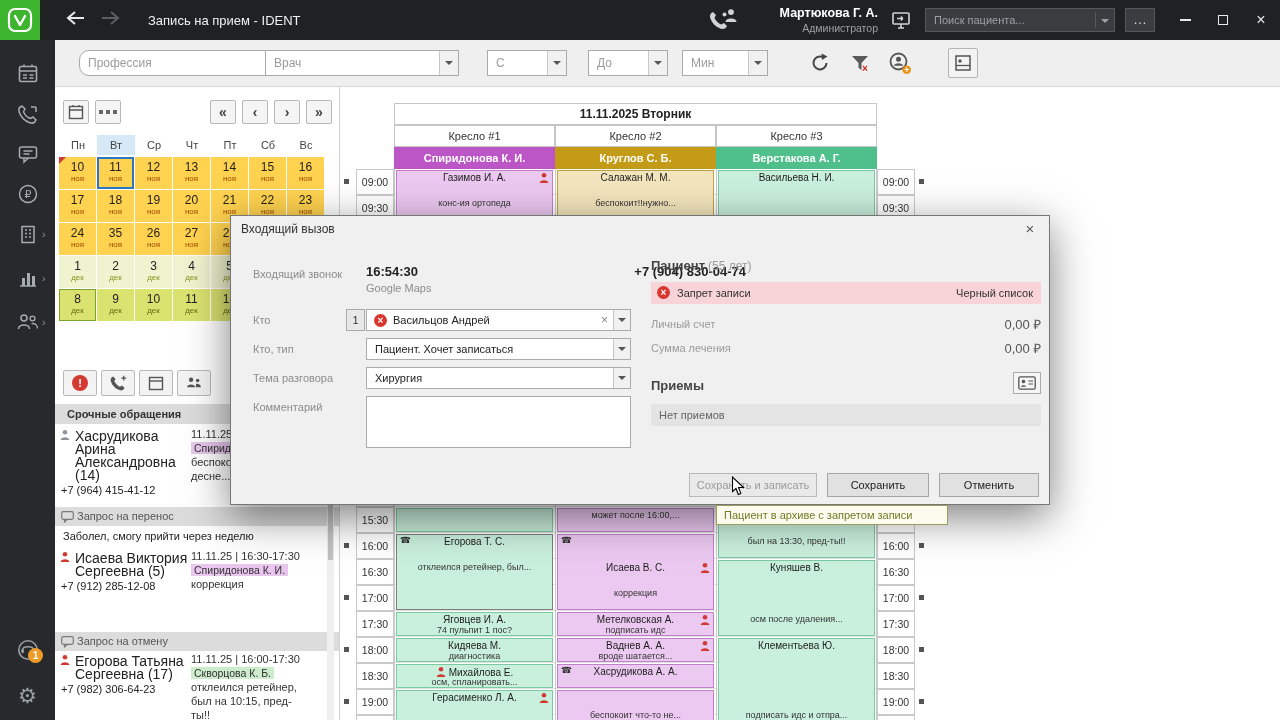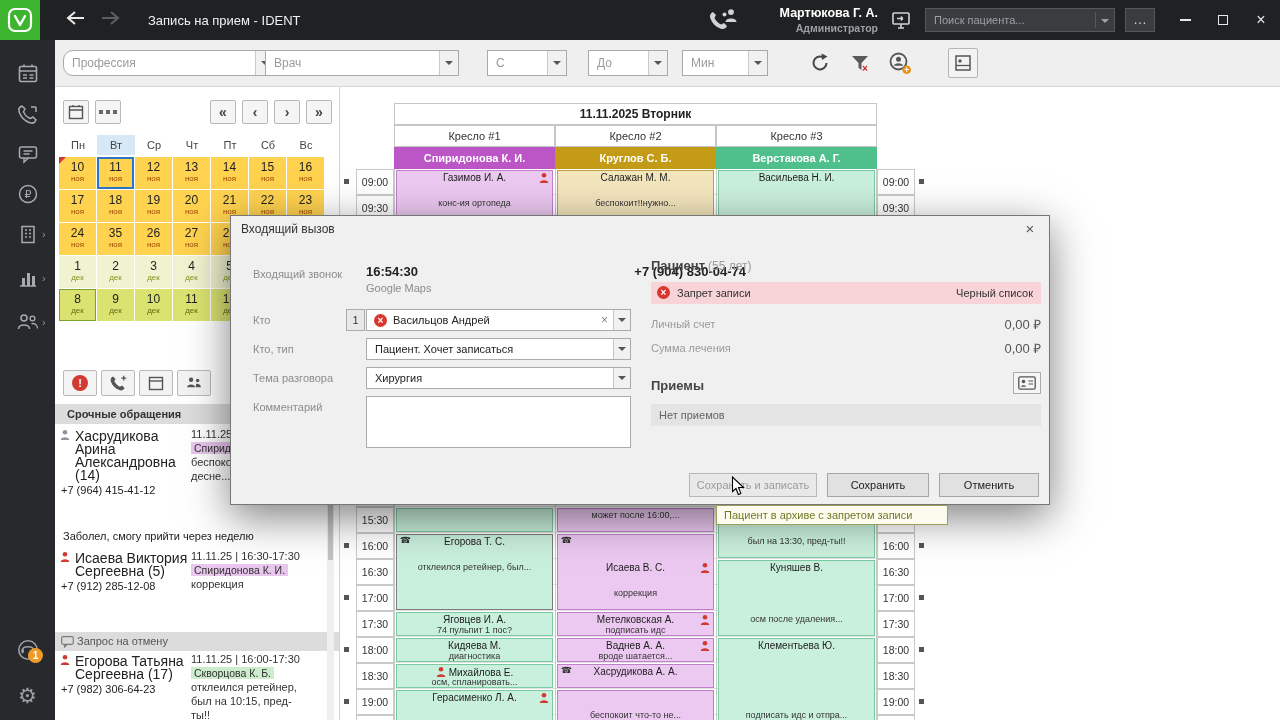--- a/index.html
+++ b/index.html
@@ -7,21 +7,21 @@
   body { font-family:"Liberation Sans", sans-serif; font-size:11px; color:#333; background:#fff; position:relative; }
 
   
   .topbar { position:absolute; left:0; top:0; width:1280px; height:40px; background:#1f2123; color:#e6e8ea; z-index:60; }
   .logo { position:absolute; left:0; top:0; width:40px; height:40px; background:#3cb42d; display:flex; align-items:center; justify-content:center; }
   .tb-nav { position:absolute; top:10px; width:26px; height:20px; text-align:center; }
   .tb-title { position:absolute; left:148px; top:13px; font-size:13px; color:#f0f1f2; }
   .tb-ic { position:absolute; top:9px; }
   .userbox { position:absolute; left:742px; top:6px; width:136px; text-align:right; }
   .user-name { font-size:12.5px; font-weight:bold; color:#fff; }
-  .user-role { font-size:10.5px; color:#9aa0a6; margin-top:2px;font-weight:bold; }
+  .user-role { font-size:10.5px; color:#9aa0a6; margin-top:2px; }
   .user-ava { position:absolute; left:-18px; top:2px; }
   .tb-search { position:absolute; left:925px; top:8px; width:190px; height:24px; background:#3a3c3f; border:1px solid #56595c; color:#9fa3a7; display:flex; align-items:center; }
   .tb-search .ph { color:#9ca1a6; padding-left:8px; font-size:11px; flex:1; }
   .tb-search .sep { width:1px; height:16px; background:#56595c; }
   .tb-search .chev { width:18px; position:relative; height:100%; }
   .tb-search .chev::after { content:""; position:absolute; left:5px; top:10px; border-left:4px solid transparent; border-right:4px solid transparent; border-top:4px solid #9ca1a6; }
   .tb-more { position:absolute; left:1125px; top:8px; width:30px; height:24px; background:#3a3c3f; border:1px solid #56595c; color:#cfd3d7; text-align:center; line-height:20px; font-size:14px; }
   .win-btn { position:absolute; top:0; width:38px; height:40px; display:flex; align-items:center; justify-content:center; color:#e6e8ea; }
   .win-min span { display:block; width:11px; height:2px; background:#e6e8ea; }
   .win-max span { display:block; width:10px; height:10px; border:1.5px solid #e6e8ea; }
@@ -298,21 +298,21 @@
       <text x="18.7" y="21.7" font-size="8.5" fill="#fff" text-anchor="middle" font-weight="bold">+</text>
     </svg>
   </div>
   <div class="tbtn boxed" style="left:893px">
     <svg width="20" height="20" viewBox="0 0 20 20">
       <rect x="3" y="3" width="14" height="14" fill="none" stroke="#555" stroke-width="1.5"></rect>
       <path d="M3 12.5 H17" stroke="#555" stroke-width="1.3"></path>
       <circle cx="7" cy="8" r="1.7" fill="#555"></circle>
     </svg>
   </div>
-<div class="combo" style="left: 8px; width: 212px; border-radius: 10px;">
+<div class="combo" style="left: 24px; width: 212px; border-radius: 10px;">
       <div class="ph">Профессия</div>
       <div class="c-arrow"></div>
     </div>
     <div class="combo" style="left: 210px; width: 194px;">
       <div class="ph">Врач</div>
       <div class="c-arrow"></div>
     </div>
     <div class="combo" style="left: 432px; width: 80px;">
       <div class="ph">С</div>
       <div class="c-arrow"></div>
@@ -528,20 +528,24 @@
         <div class="ur-ln" style="top: 2px;">Хасрудикова</div>
         <div class="ur-ln" style="top: 15px;">Арина</div>
         <div class="ur-ln" style="top: 28px;">Александровна</div>
         <div class="ur-ln" style="top: 41px;">(14)</div>
         <div class="ur-phone" style="top: 58px;">+7 (964) 415-41-12</div>
         <div class="ur-r" style="top: 2px;">11.11.25</div>
         <div class="ur-r tag-purple" style="top: 16px;">Спиридонова К. И.</div>
         <div class="ur-r" style="top: 30px;">беспоко...</div>
         <div class="ur-r" style="top: 44px;">десне...</div>
       </div>
+      <div class="ur-sec" style="top: 81px;"><svg width="13" height="12" viewBox="0 0 13 12">
+          <rect x="0.7" y="0.7" width="11.6" height="7.6" rx="1.5" fill="none" stroke="#7a7a7a" stroke-width="1.2"></rect>
+          <path d="M3.5 8.3 L3.5 11 L6.5 8.3" fill="none" stroke="#7a7a7a" stroke-width="1.2"></path>
+        </svg><span>Запрос на перенос</span></div>
       <div class="ur-note" style="top: 104px;">Заболел, смогу прийти через неделю</div>
       <div class="ur-item" style="top: 122px; height: 84px;">
         <span style="position: absolute; left: 5px; top: 3px;"><svg width="10" height="11" viewBox="0 0 10 11">
             <circle cx="5" cy="3.2" r="2.3" fill="#d03a33"></circle>
             <path d="M0.7 11 C0.7 7.4 9.3 7.4 9.3 11 Z" fill="#d03a33"></path>
           </svg></span>
         <div class="ur-ln" style="top: 2px;">Исаева Виктория</div>
         <div class="ur-ln" style="top: 15px;">Сергеевна (5)</div>
         <div class="ur-phone" style="top: 32px;">+7 (912) 285-12-08</div>
         <div class="ur-r" style="top: 2px;">11.11.25 | 16:30-17:30</div>

